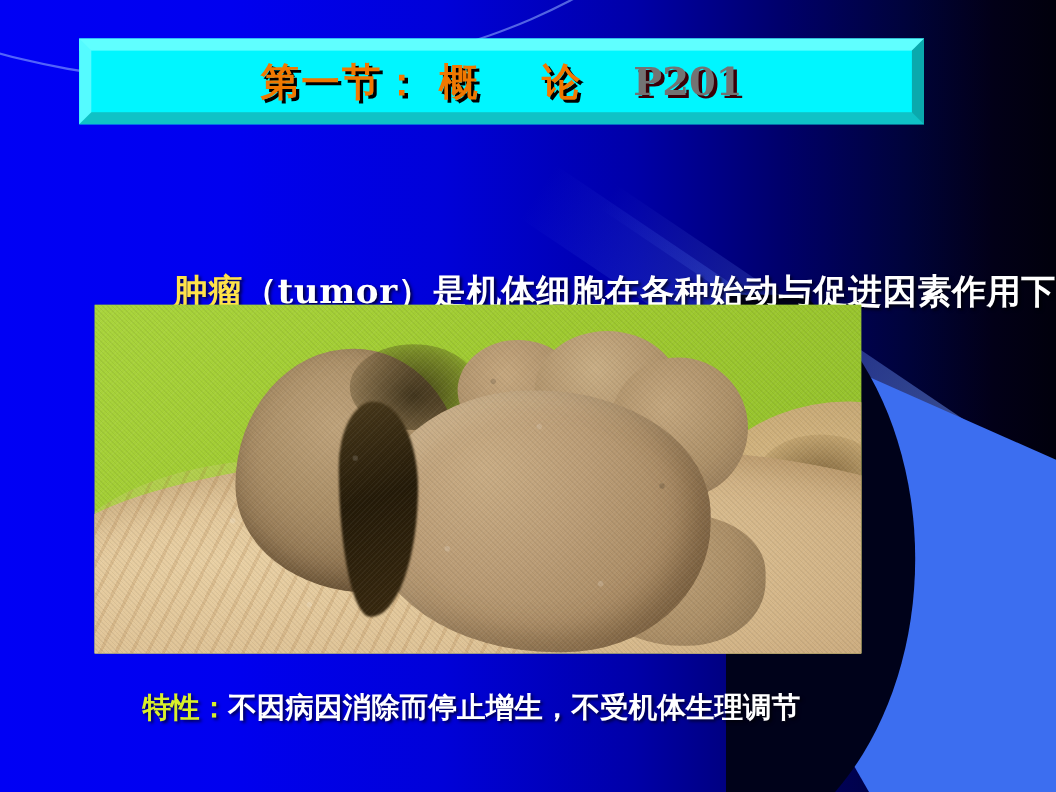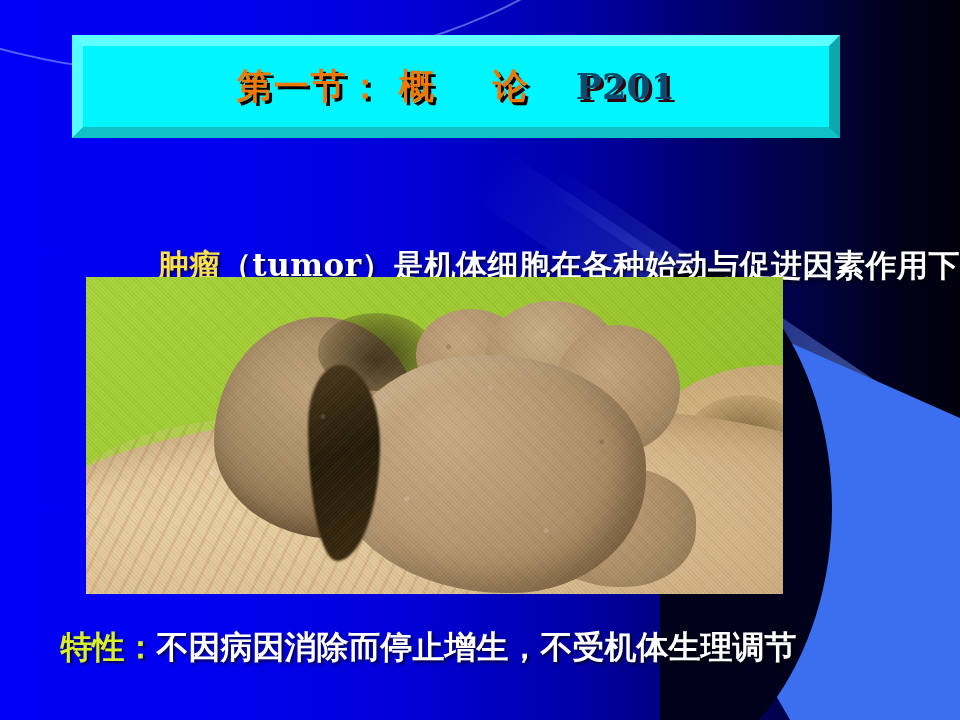--- a/index.html
+++ b/index.html
@@ -94,21 +94,21 @@
     border-radius: 50%;
     background: radial-gradient(ellipse at 100% 50%, #00021a 0%, #00021a 70%, rgba(0,2,26,0) 71%);
   }
 
   
   #title-plaque {
     position: absolute;
     left: 72px;
     top: 35px;
     width: 768px;
-    height: 103px;
+    height: 78px;
     box-sizing: border-box;
     background: #00f6ff;
     border-top: 11px solid #60ffff;
     border-left: 11px solid #55fbff;
     border-right: 11px solid #0aa9ad;
     border-bottom: 11px solid #0fc2c6;
     display: flex;
     align-items: center;
     justify-content: center;
   }
@@ -118,21 +118,21 @@
     font-weight: bold;
     color: #f07800;
     letter-spacing: 2px;
     text-shadow: 3px 3px 0 #000;
     white-space: pre;
   }
   #title-page {
     font-family: "DejaVu Serif", "Liberation Serif", serif;
     font-size: 35px;
     font-weight: bold;
-    color: #0c4a6e;
+    color: #737373;
     text-shadow: 3px 3px 0 #3a0008;
     margin-left: 46px;
     white-space: pre;
   }
 
   
   #definition {
     position: absolute;
     left: 0;
     top: 158px;
@@ -285,21 +285,21 @@
   }
 
   
   #caption {
     position: absolute;
     left: 0;
     top: 626px;
     width: 857px;
     text-align: center;
     font-family: "DejaVu Serif", "Liberation Serif", serif;
-    font-size: 32px;
+    font-size: 26px;
     font-weight: bold;
     color: #ffffff;
     text-shadow: 2px 2px 3px rgba(0,0,0,0.7);
     white-space: pre;
   }
   .kw-green { color: #d8f02a; }
 </style>
 </head>
 <body>
 

